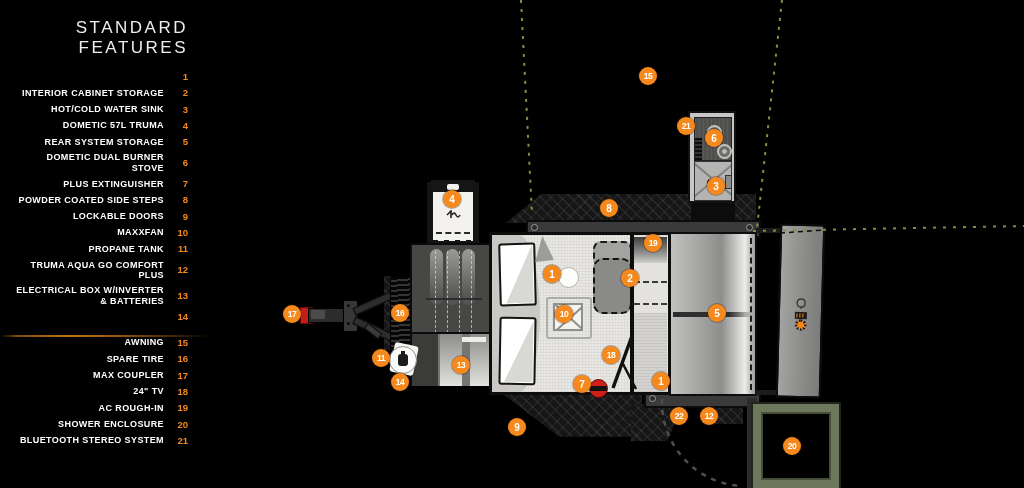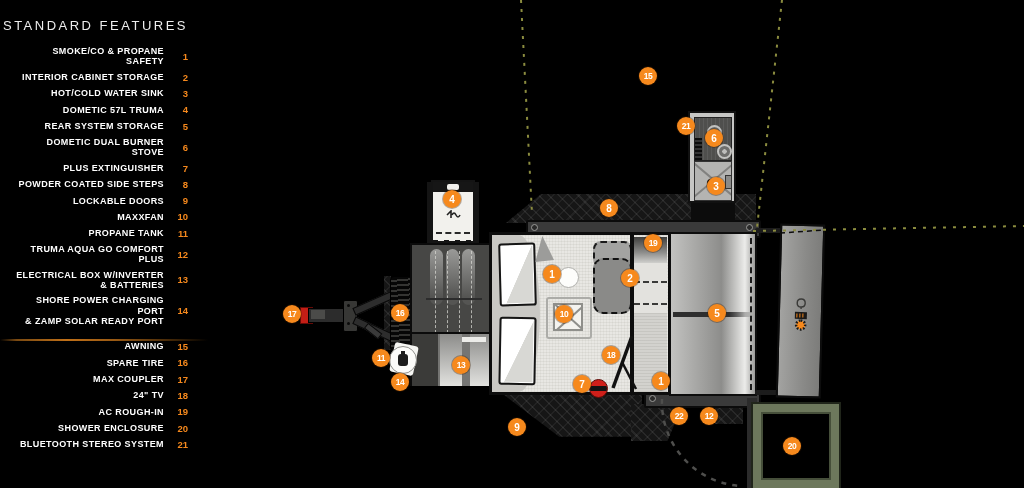--- a/index.html
+++ b/index.html
@@ -1,20 +1,20 @@
 <!DOCTYPE html>
 <html><head>
 <meta charset="utf-8">
 <style>
   html,body{margin:0;padding:0;background:#000;}
   .stage{position:relative;width:1024px;height:488px;background:#000;overflow:hidden;
          font-family:"Liberation Sans",sans-serif;}
   
   .panel{position:absolute;left:0;top:0;width:188px;padding-top:18px;}
-  .title{color:#ededed;font-size:13px;font-weight:400;letter-spacing:2.5px;text-align:right;margin:0 0 13px;}
+  .title{color:#ededed;font-size:17px;font-weight:400;letter-spacing:2.5px;text-align:right;margin:0 0 13px;}
   .row{display:flex;justify-content:flex-end;align-items:center;gap:9px;margin-bottom:5.3px;}
   .lbl{color:#fff;font-size:9px;font-weight:bold;letter-spacing:.4px;line-height:10.2px;text-align:right;
        white-space:pre-line;max-width:150px;}
   .num{width:15px;text-align:right;color:#f6891d;font-size:9.5px;font-weight:bold;}
   .divider{height:2px;margin:13px 0 0;width:208px;
      background:linear-gradient(90deg,rgba(0,0,0,0) 0%,#7a4a12 8%,#c07018 32%,#9a5a14 55%,#3a2206 85%,rgba(0,0,0,0) 100%);}
   .opt-title{margin:20px 0 13px;}
   
   .diagram{position:absolute;inset:0;}
   .abs{position:absolute;}
@@ -106,21 +106,20 @@
 </style>
 </head>
 <body>
 
 <div class="stage">
 
   <aside class="panel">
     <h2 class="title">STANDARD FEATURES</h2>
     <div id="std-list">
         <div class="row">
-          <span class="lbl">SMOKE/CO &amp; PROPANE SAFETY</span>
           <span class="num">1</span>
         </div>
         <div class="row">
           <span class="lbl">INTERIOR CABINET STORAGE</span>
           <span class="num">2</span>
         </div>
         <div class="row">
           <span class="lbl">HOT/COLD WATER SINK</span>
           <span class="num">3</span>
         </div>
@@ -159,22 +158,20 @@
         <div class="row">
           <span class="lbl">TRUMA AQUA GO COMFORT PLUS</span>
           <span class="num">12</span>
         </div>
         <div class="row">
           <span class="lbl">ELECTRICAL BOX W/INVERTER
 &amp; BATTERIES</span>
           <span class="num">13</span>
         </div>
         <div class="row">
-          <span class="lbl">SHORE POWER CHARGING PORT
-&amp; ZAMP SOLAR READY PORT</span>
           <span class="num">14</span>
         </div>
       </div>
     <div class="divider"></div>
     <div id="opt-list">
         <div class="row">
           <span class="lbl">AWNING</span>
           <span class="num">15</span>
         </div>
         <div class="row">

